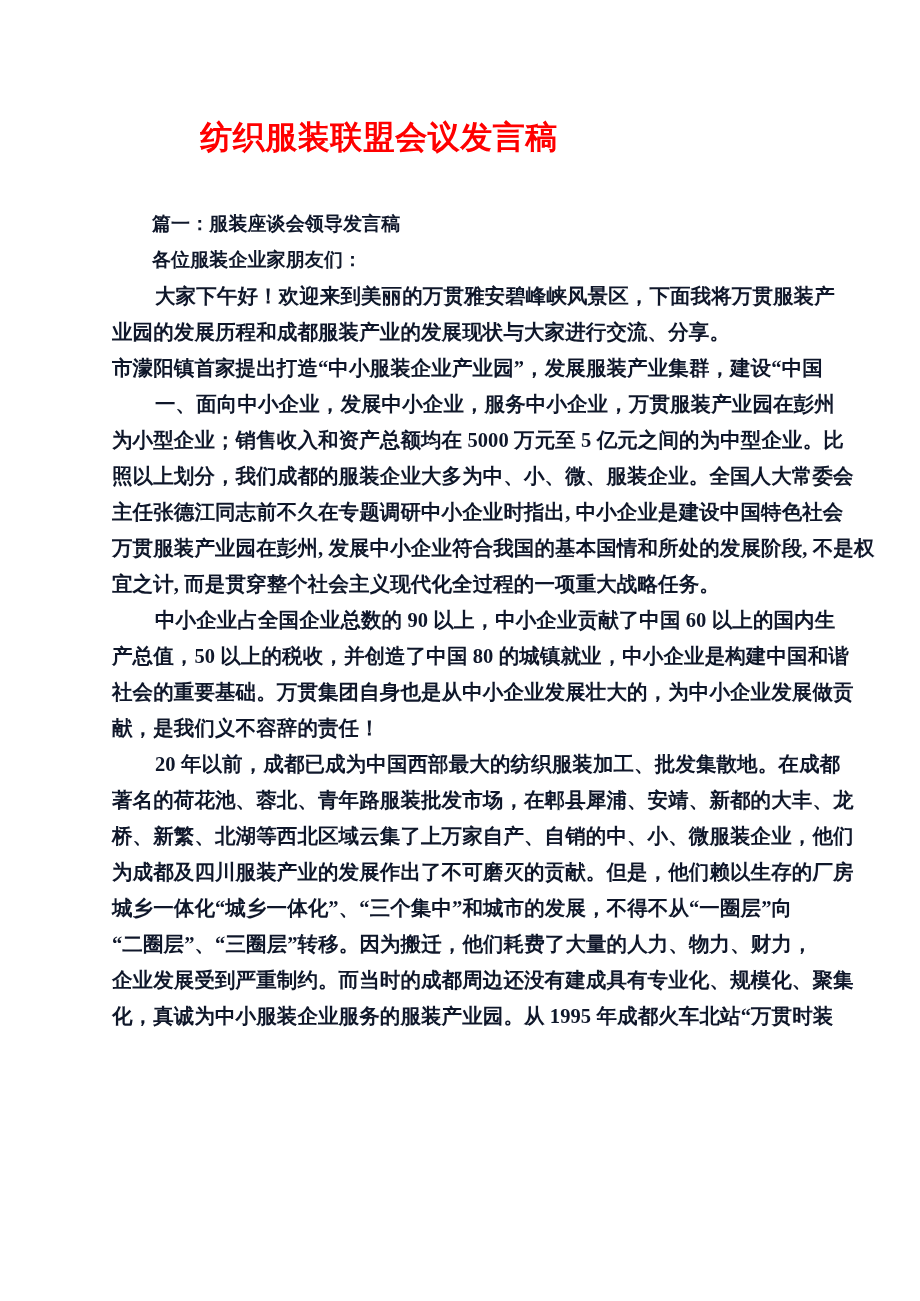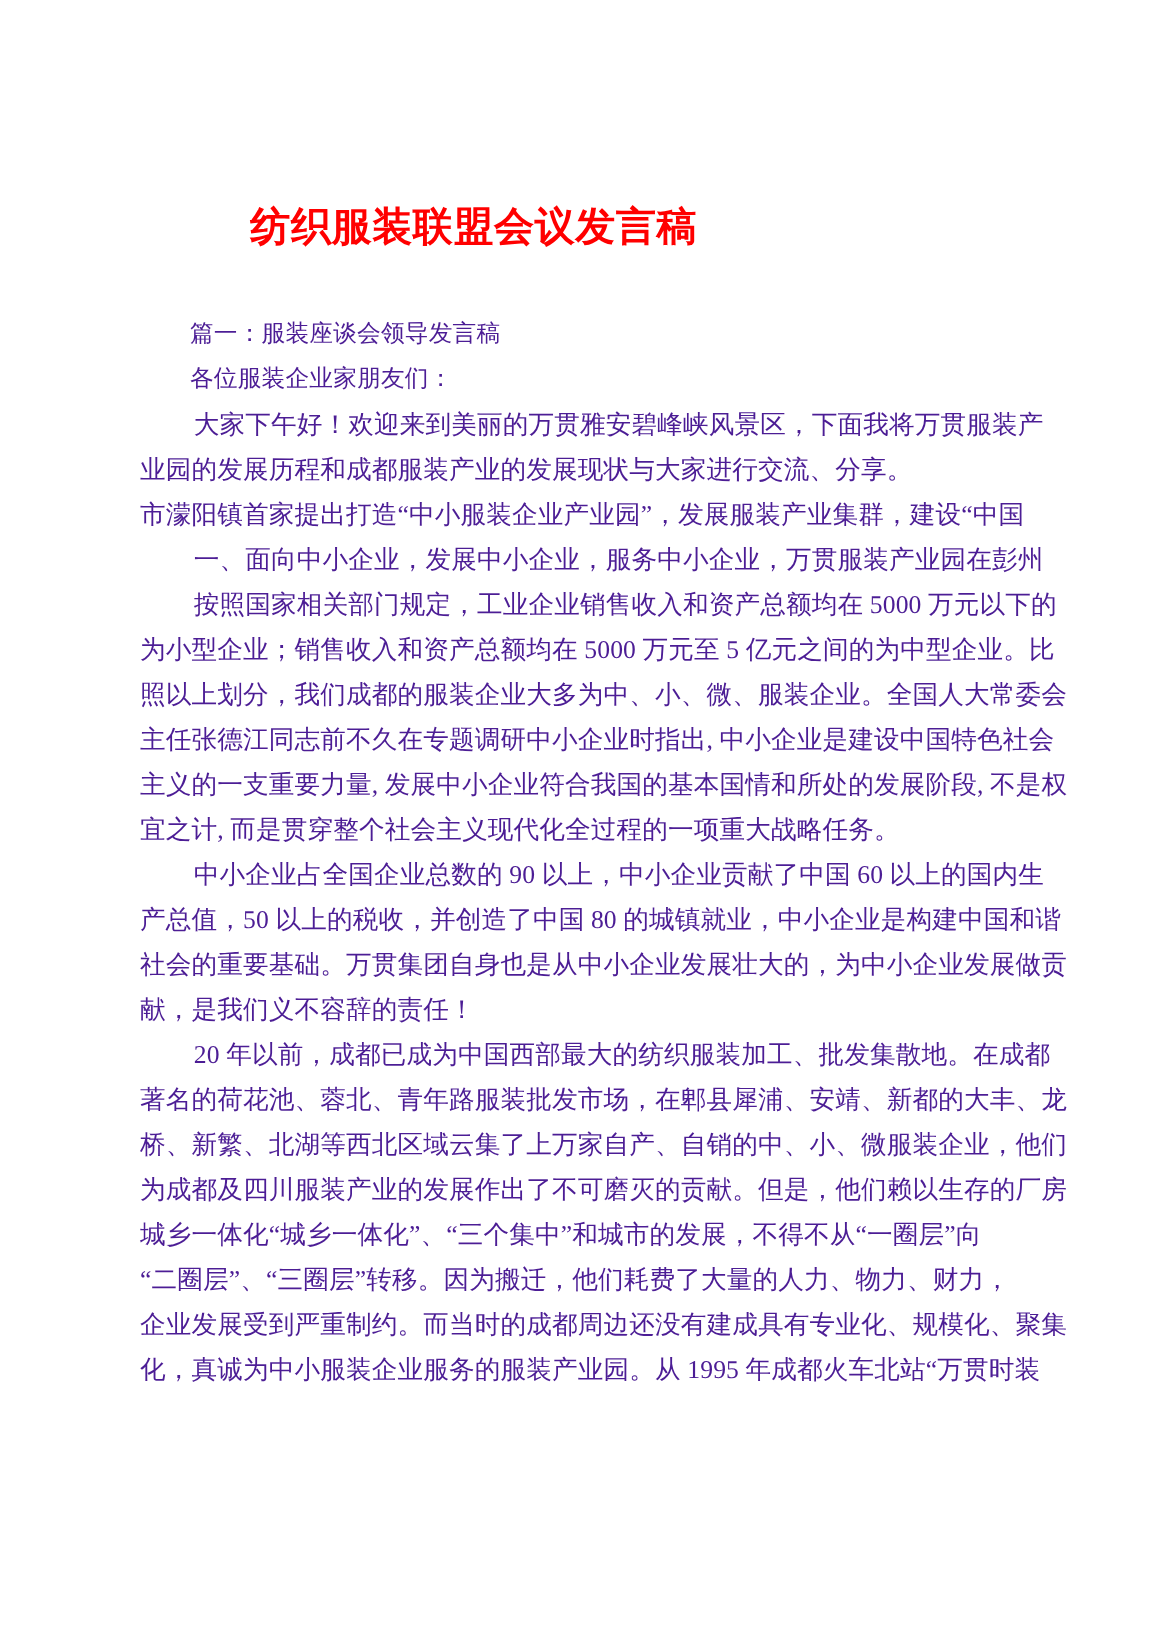--- a/index.html
+++ b/index.html
@@ -14,21 +14,20 @@
     font-family: "Liberation Serif", "DejaVu Serif", serif;
     color: #1a1a1a;
   }
 
   .page {
     position: relative;
     width: 920px;
     height: 1039px;
     background: #ffffff;
     box-sizing: border-box;
-    margin-top: 44px;
   }
 
   .doc-title {
     position: absolute;
     top: 96px;
     left: 0;
     width: 920px;
     text-align: center;
     padding-right: 162px;
     box-sizing: border-box;
@@ -46,21 +45,22 @@
     top: 206px;
     left: 112px;
     width: 704px;
   }
 
   .line {
     font-size: 20.5px;
     line-height: 36px;
     white-space: nowrap;
     letter-spacing: 0.1px;
-    color: #4c1d95;
+    color: #0f172a;
+    font-weight: bold;
   }
 
   .line.small {
     font-size: 19px;
   }
 
   .line.indent1 {
     padding-left: 40px;
   }
 
@@ -75,25 +75,24 @@
 
   <h1 class="doc-title">纺织服装联盟会议发言稿</h1>
 
   <div class="body-block">
     <div class="line small indent1">篇一：服装座谈会领导发言稿</div>
     <div class="line small indent1">各位服装企业家朋友们：</div>
     <div class="line indent2">大家下午好！欢迎来到美丽的万贯雅安碧峰峡风景区，下面我将万贯服装产</div>
     <div class="line">业园的发展历程和成都服装产业的发展现状与大家进行交流、分享。</div>
     <div class="line">市濛阳镇首家提出打造“中小服装企业产业园”，发展服装产业集群，建设“中国</div>
     <div class="line indent2">一、面向中小企业，发展中小企业，服务中小企业，万贯服装产业园在彭州</div>
-    <div class="line indent2">按照国家相关部门规定，工业企业销售收入和资产总额均在 5000 万元以下的</div>
     <div class="line">为小型企业；销售收入和资产总额均在 5000 万元至 5 亿元之间的为中型企业。比</div>
     <div class="line">照以上划分，我们成都的服装企业大多为中、小、微、服装企业。全国人大常委会</div>
     <div class="line">主任张德江同志前不久在专题调研中小企业时指出, 中小企业是建设中国特色社会</div>
-    <div class="line">主义的一支重要力量, 发展中小企业符合我国的基本国情和所处的发展阶段, 不是权</div>
+    <div class="line">万贯服装产业园在彭州, 发展中小企业符合我国的基本国情和所处的发展阶段, 不是权</div>
     <div class="line">宜之计, 而是贯穿整个社会主义现代化全过程的一项重大战略任务。</div>
     <div class="line indent2">中小企业占全国企业总数的 90 以上，中小企业贡献了中国 60 以上的国内生</div>
     <div class="line">产总值，50 以上的税收，并创造了中国 80 的城镇就业，中小企业是构建中国和谐</div>
     <div class="line">社会的重要基础。万贯集团自身也是从中小企业发展壮大的，为中小企业发展做贡</div>
     <div class="line">献，是我们义不容辞的责任！</div>
     <div class="line indent2">20 年以前，成都已成为中国西部最大的纺织服装加工、批发集散地。在成都</div>
     <div class="line">著名的荷花池、蓉北、青年路服装批发市场，在郫县犀浦、安靖、新都的大丰、龙</div>
     <div class="line">桥、新繁、北湖等西北区域云集了上万家自产、自销的中、小、微服装企业，他们</div>
     <div class="line">为成都及四川服装产业的发展作出了不可磨灭的贡献。但是，他们赖以生存的厂房</div>
     <div class="line">城乡一体化“城乡一体化”、“三个集中”和城市的发展，不得不从“一圈层”向</div>

